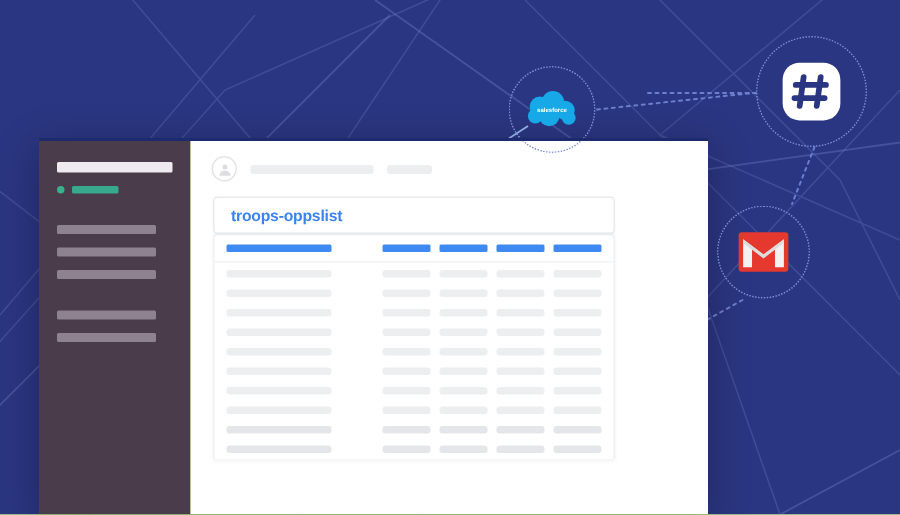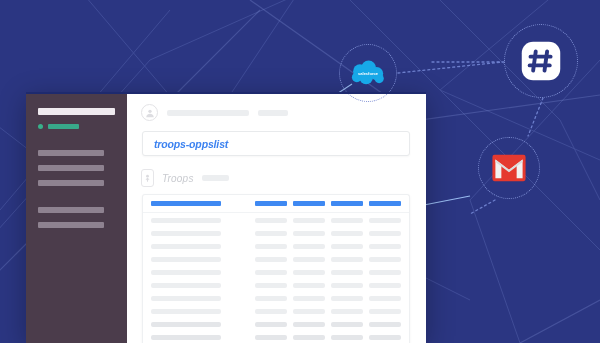--- a/index.html
+++ b/index.html
@@ -18,26 +18,25 @@
   #bg-lines {
     position: absolute; inset: 0;
     width: 600px; height: 343px;
     pointer-events: none;
   }
 
   
   #app-window {
     position: absolute;
     left: 26px; top: 92px;
-    width: 400px; height: 251px;
+    width: 446px; height: 251px;
     display: flex;
     background: #84cc16;
     box-shadow: 0 6px 26px rgba(0,0,0,0.30);
     overflow: hidden;
-    font-style: italic;
   }
   #app-window::before {
     content: "";
     position: absolute; left: 0; top: 0; right: 0; height: 2px;
     background: #1e2a6e;
     z-index: 5;
   }
 
   
   #sidebar {
@@ -223,31 +222,20 @@
           </svg>
         </span>
         <span class="ph-bar ph-long"></span>
         <span class="ph-bar ph-short"></span>
       </div>
 
       <div id="channel-field">
         <span id="channel-value" title="troops-oppslist">troops-oppslist</span>
       </div>
 
-      <div class="row-section">
-        <span class="icon-badge">
-          <svg width="7" height="11" viewBox="0 0 12 18" fill="currentColor">
-            <circle cx="6" cy="5" r="2.4"></circle>
-            <rect x="5" y="7.6" width="2" height="7" rx="1"></rect>
-            <rect x="3" y="9.4" width="6" height="1.8" rx="0.9"></rect>
-          </svg>
-        </span>
-        <span id="section-label">Troops</span>
-        <span class="ph-bar ph-tiny"></span>
-      </div>
 
       <div id="table-card">
         <div id="table-head">
             <span class="head-cell" style="width: 88px; margin-right: 28px;"></span>
             <span class="head-cell" style="width: 40px;"></span>
             <span class="head-cell" style="width: 40px;"></span>
             <span class="head-cell" style="width: 40px;"></span>
             <span class="head-cell" style="width: 40px;"></span>
           </div>
         <div id="table-body">

